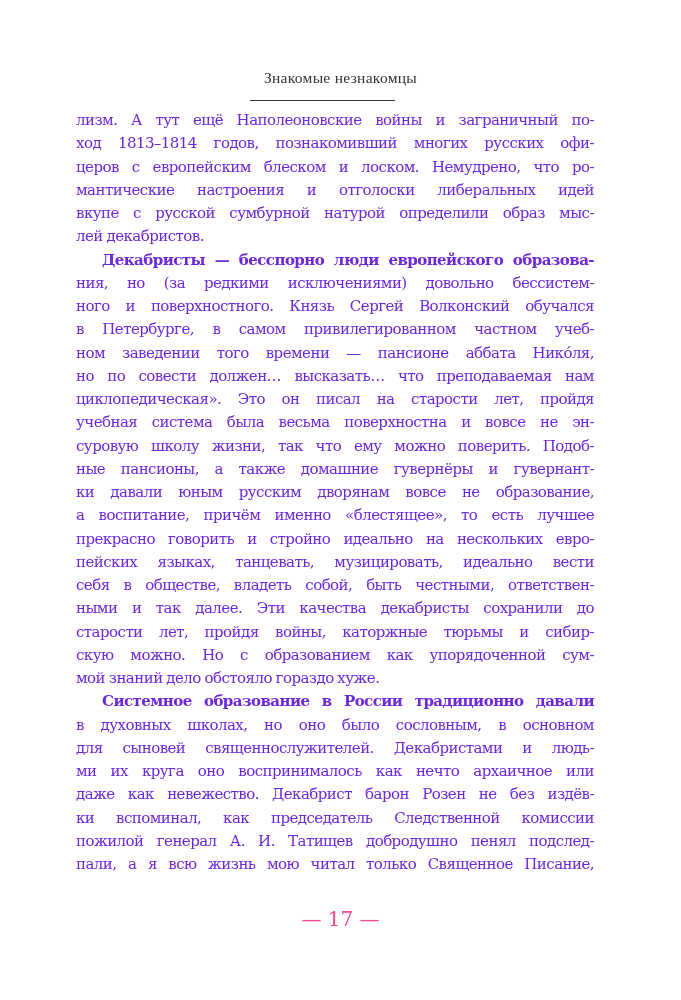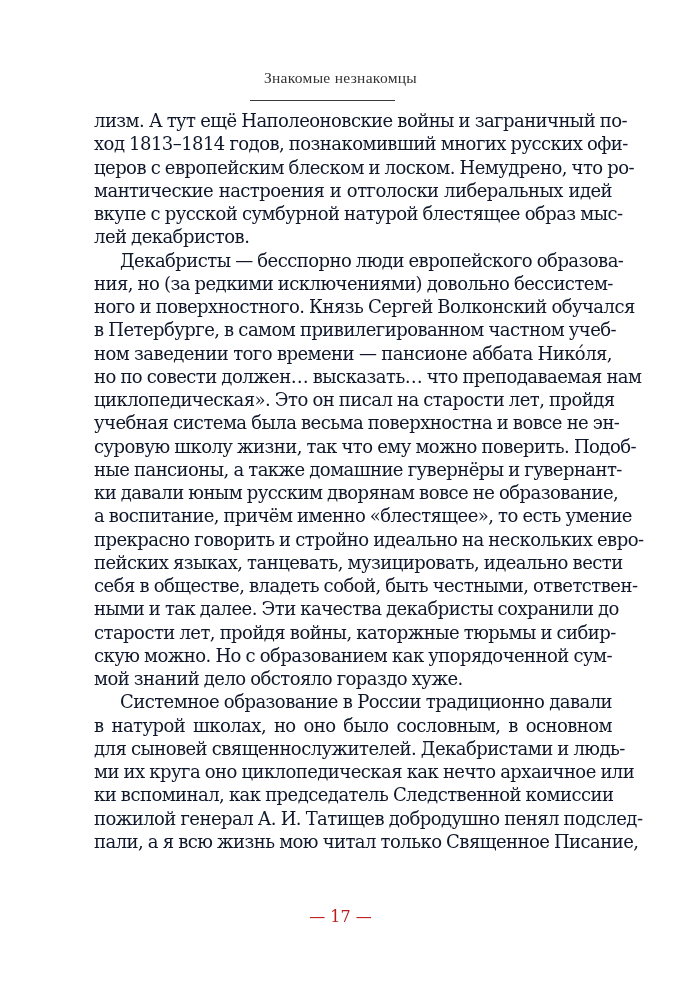--- a/index.html
+++ b/index.html
@@ -29,99 +29,101 @@
       position: absolute;
       top: 100px;
       left: 250px;
       width: 145px;
       height: 0;
       border-top: 1.2px solid #3a3a3a;
     }
     .body-text {
       position: absolute;
       top: 109px;
-      left: 94px;
+      left: 76px;
       width: 518px;
       font-family: "DejaVu Serif", "Liberation Serif", serif;
-      font-size: 18px;
+      font-size: 15px;
       line-height: 23.25px;
-      color: #0f172a;
+      color: #6d28d9;
     }
     .line {
       display: block;
       white-space: nowrap;
       text-align: justify;
       text-align-last: justify;
       height: 23.25px;
       overflow: visible;
       letter-spacing: -0.55px;
       word-spacing: -0.5px;
     }
     .line.last {
       text-align-last: left;
     }
     .line.indent {
       padding-left: 26px;
+      font-weight: bold;
     }
     .folio {
       position: absolute;
       top: 907px;
       left: 0;
       width: 681px;
       text-align: center;
       font-family: "DejaVu Serif", "Liberation Serif", serif;
-      font-size: 16px;
-      color: #b91c1c;
+      font-size: 20px;
+      color: #ec4899;
     }
   </style>
 </head>
 <body>
 
 <div>
   <div class="running-head">Знакомые незнакомцы</div>
   <div class="head-rule"></div>
 
   <div class="body-text">
 
     <div>
       <span class="line">лизм. А тут ещё Наполеоновские войны и заграничный по-</span>
       <span class="line">ход 1813–1814 годов, познакомивший многих русских офи-</span>
       <span class="line">церов с европейским блеском и лоском. Немудрено, что ро-</span>
       <span class="line">мантические настроения и отголоски либеральных идей</span>
-      <span class="line">вкупе с русской сумбурной натурой блестящее образ мыс-</span>
+      <span class="line">вкупе с русской сумбурной натурой определили образ мыс-</span>
       <span class="line last">лей декабристов.</span>
     </div>
 
     <div>
       <span class="line indent">Декабристы — бесспорно люди европейского образова-</span>
       <span class="line">ния, но (за редкими исключениями) довольно бессистем-</span>
       <span class="line">ного и поверхностного. Князь Сергей Волконский обучался</span>
       <span class="line">в Петербурге, в самом привилегированном частном учеб-</span>
       <span class="line">ном заведении того времени — пансионе аббата Нико́ля,</span>
       <span class="line">но по совести должен… высказать… что преподаваемая нам</span>
       <span class="line">циклопедическая». Это он писал на старости лет, пройдя</span>
       <span class="line">учебная система была весьма поверхностна и вовсе не эн-</span>
       <span class="line">суровую школу жизни, так что ему можно поверить. Подоб-</span>
       <span class="line">ные пансионы, а также домашние гувернёры и гувернант-</span>
       <span class="line">ки давали юным русским дворянам вовсе не образование,</span>
-      <span class="line">а воспитание, причём именно «блестящее», то есть умение</span>
+      <span class="line">а воспитание, причём именно «блестящее», то есть лучшее</span>
       <span class="line">прекрасно говорить и стройно идеально на нескольких евро-</span>
       <span class="line">пейских языках, танцевать, музицировать, идеально вести</span>
       <span class="line">себя в обществе, владеть собой, быть честными, ответствен-</span>
       <span class="line">ными и так далее. Эти качества декабристы сохранили до</span>
       <span class="line">старости лет, пройдя войны, каторжные тюрьмы и сибир-</span>
       <span class="line">скую можно. Но с образованием как упорядоченной сум-</span>
       <span class="line last">мой знаний дело обстояло гораздо хуже.</span>
     </div>
 
     <div>
       <span class="line indent">Системное образование в России традиционно давали</span>
-      <span class="line">в натурой школах, но оно было сословным, в основном</span>
+      <span class="line">в духовных школах, но оно было сословным, в основном</span>
       <span class="line">для сыновей священнослужителей. Декабристами и людь-</span>
-      <span class="line">ми их круга оно циклопедическая как нечто архаичное или</span>
+      <span class="line">ми их круга оно воспринималось как нечто архаичное или</span>
+      <span class="line">даже как невежество. Декабрист барон Розен не без издёв-</span>
       <span class="line">ки вспоминал, как председатель Следственной комиссии</span>
       <span class="line">пожилой генерал А. И. Татищев добродушно пенял подслед-</span>
       <span class="line">пали, а я всю жизнь мою читал только Священное Писание,</span>
     </div>
   </div>
 
   <div class="folio">— 17 —</div>
 </div>
 
 </body></html>

